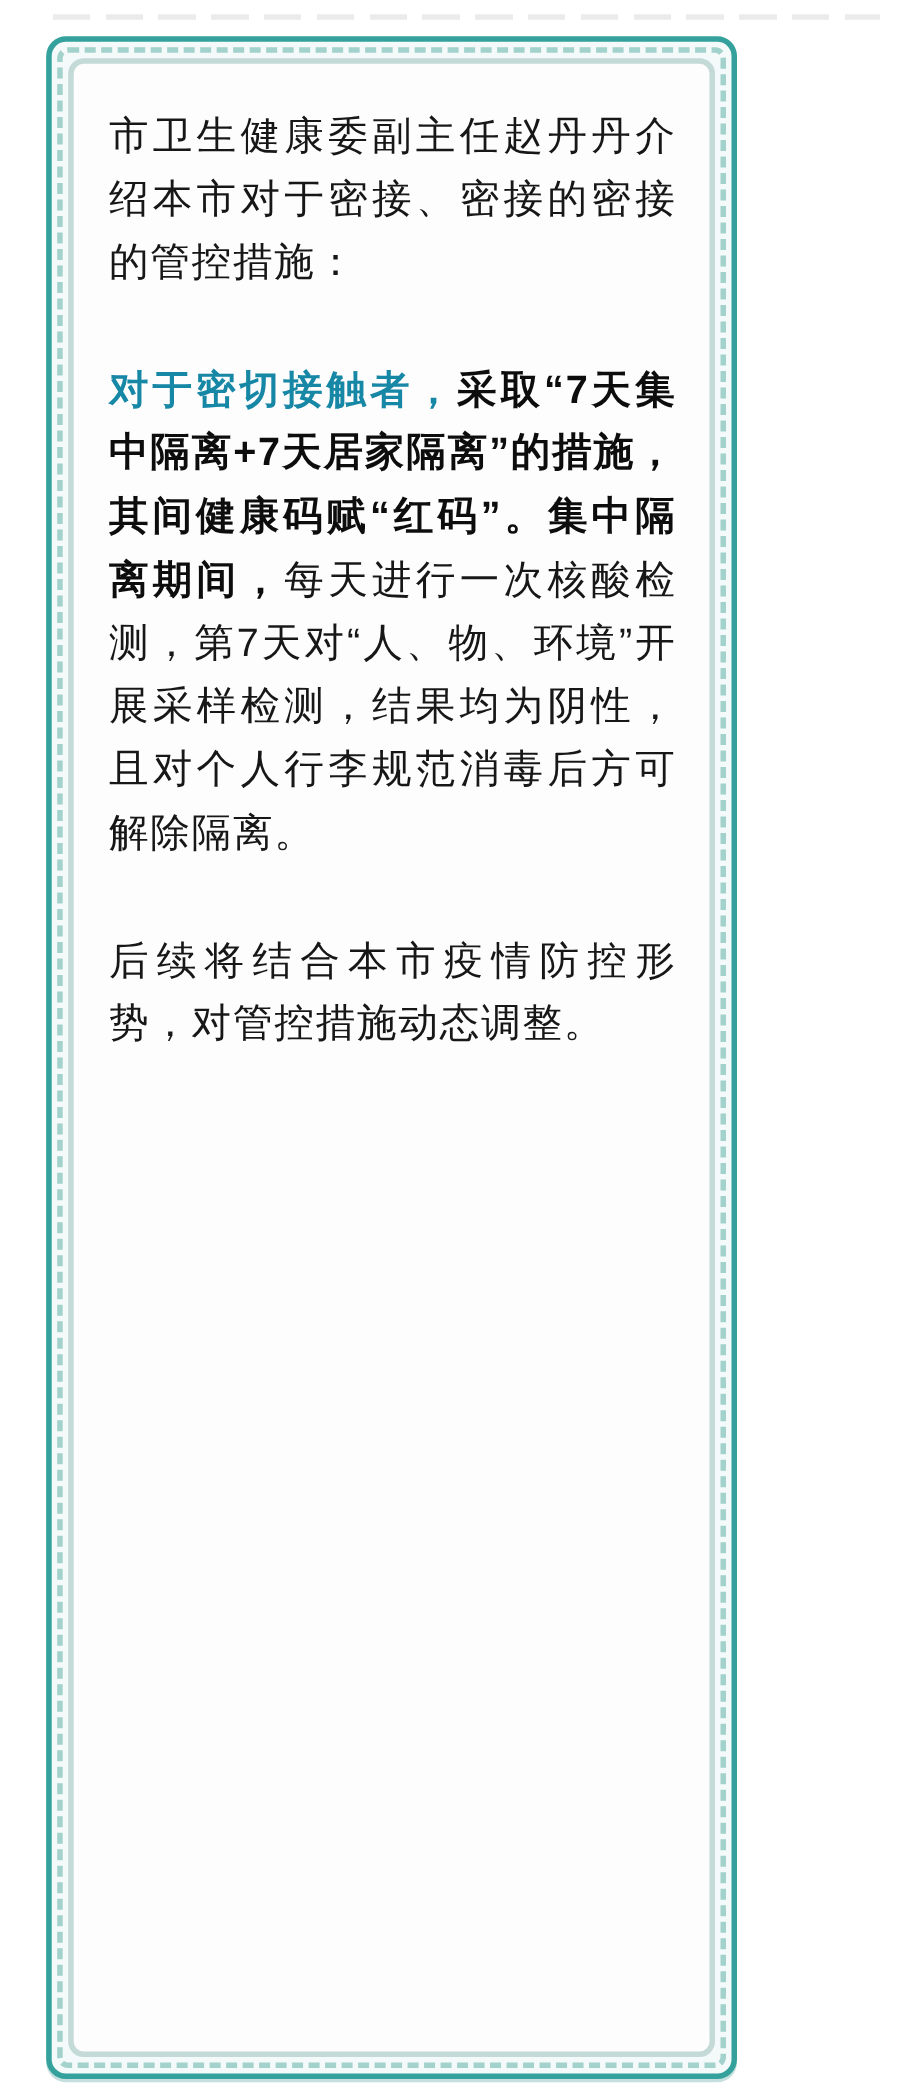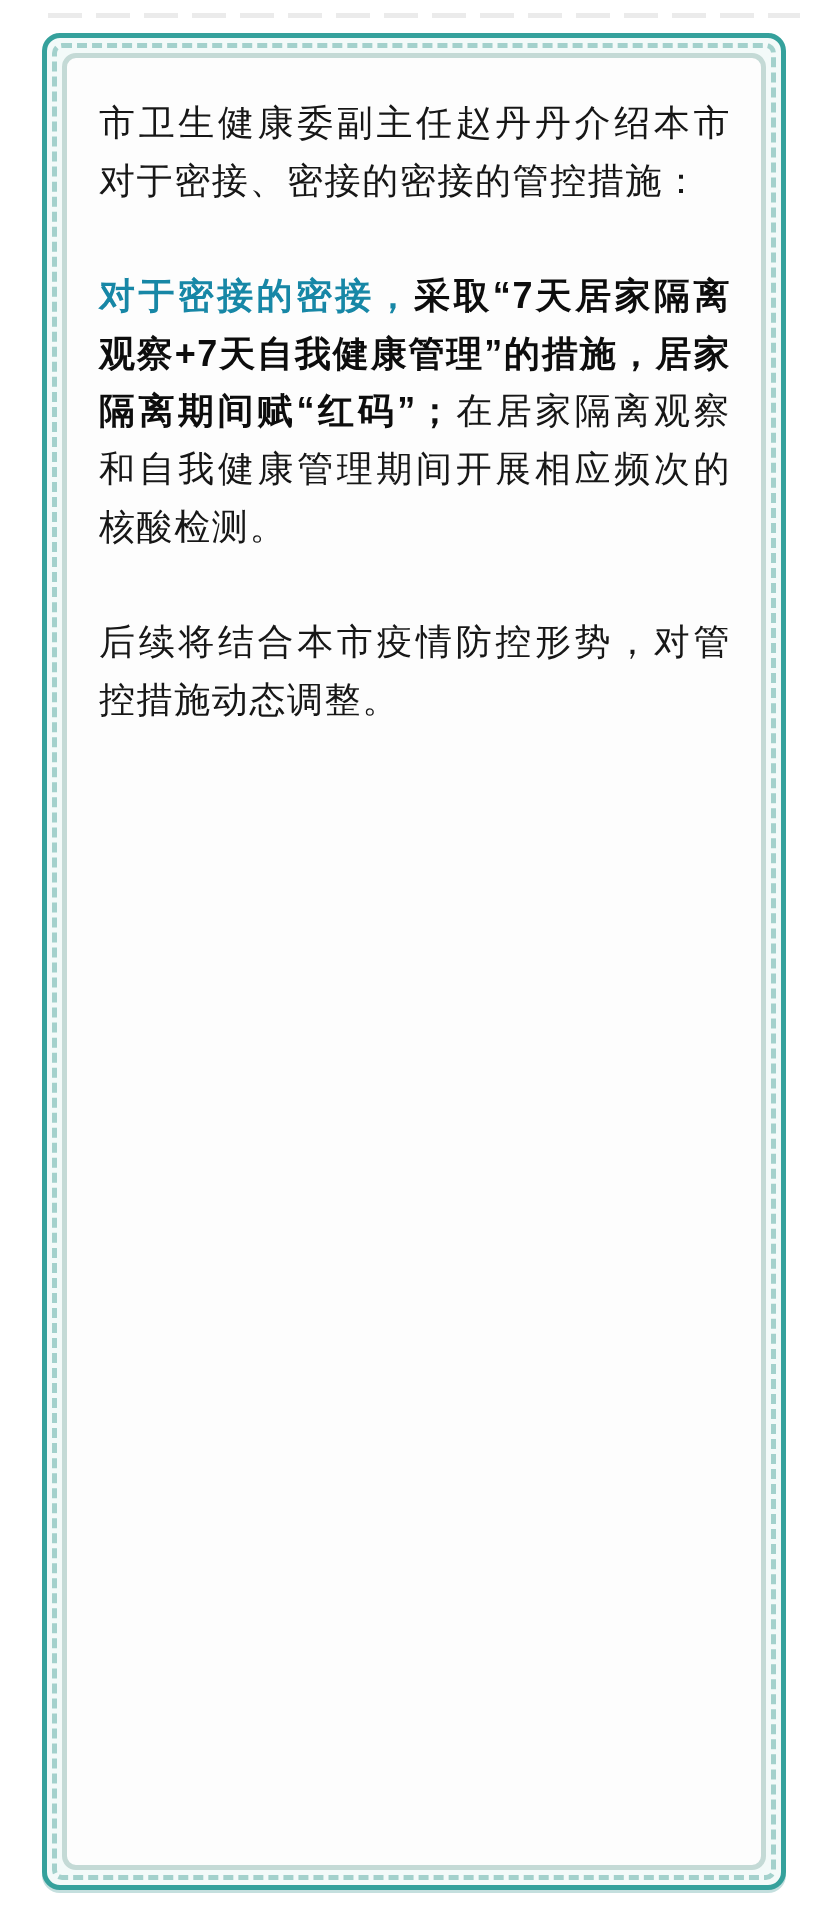--- a/index.html
+++ b/index.html
@@ -19,21 +19,21 @@
     top: 13px;
     left: 48px;
     width: 752px;
     height: 5px;
     background: repeating-linear-gradient(90deg, #ebebeb 0 34px, transparent 34px 48px);
   }
   .card {
     position: absolute;
     left: 42px;
     top: 33px;
-    width: 744px;
+    width: 628px;
     height: 1857px;
     box-sizing: border-box;
     border: 5px solid #35a19c;
     border-radius: 18px;
     background: #f3faf9;
     padding: 5px;
     box-shadow: 0 3px 0 rgba(42, 140, 136, 0.28);
   }
   .card-dashed {
     box-sizing: border-box;
@@ -78,18 +78,18 @@
 </head>
 <body>
 
 <div class="top-dashes"></div>
 
 <div class="card">
   <div class="card-dashed">
     <div class="card-inner">
       <div class="article">
           <p><span class="seg">市卫生健康委副主任赵丹丹介绍本市对于密接、密接的密接的管控措施：</span></p>
-          <p><span class="seg ab">对于密接的密接，</span><span class="seg b">采取“7天居家隔离观察+7天自我健康管理”的措施，居家隔离期间赋“红码”；</span><span class="seg">在居家隔离观察和自我健康管理期间开展相应频次的核酸检测。</span></p>
+          <p><span class="seg ab">对于密切接触者，</span><span class="seg b">采取“7天集中隔离+7天居家隔离”的措施，其间健康码赋“红码”。集中隔离期间，</span><span class="seg">每天进行一次核酸检测，第7天对“人、物、环境”开展采样检测，结果均为阴性，且对个人行李规范消毒后方可解除隔离。</span></p>
           <p><span class="seg">后续将结合本市疫情防控形势，对管控措施动态调整。</span></p>
         </div>
     </div>
   </div>
 </div>
 
 </body></html>

